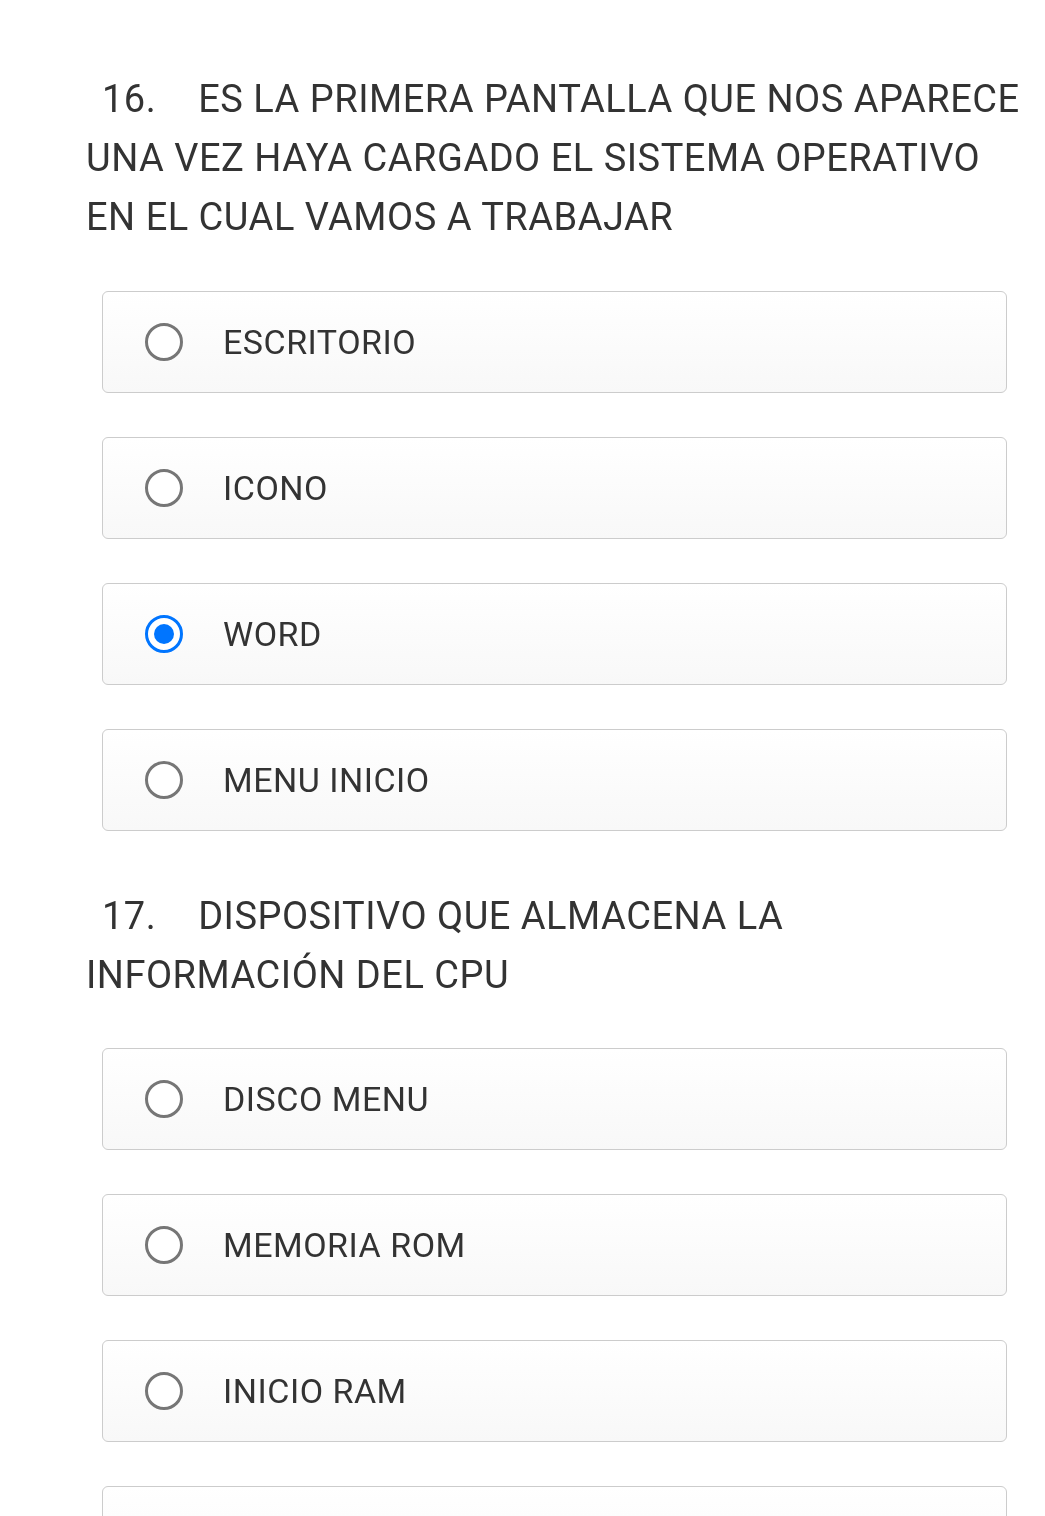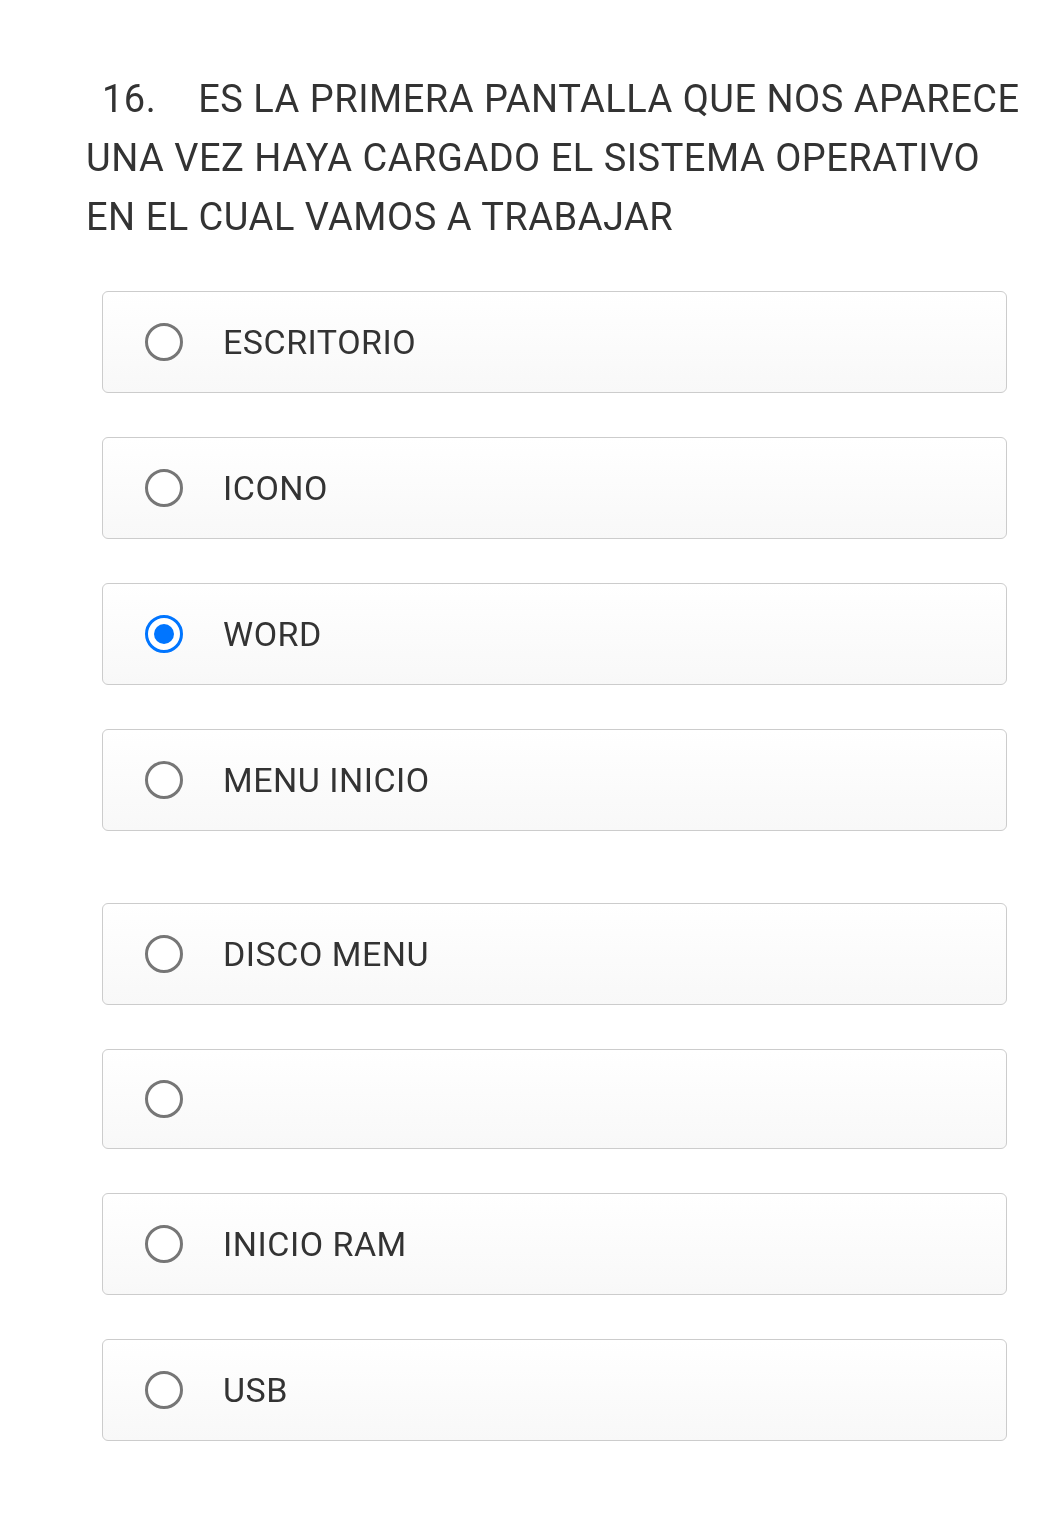--- a/index.html
+++ b/index.html
@@ -91,27 +91,32 @@
       <span class="option-label">WORD</span>
     </label>
     <label class="option">
       <span class="radio"></span>
       <span class="option-label">MENU INICIO</span>
     </label>
   </div>
 </div>
 
 <div class="question-block">
+  <div class="question-text">
+    <span>17.</span>
+    <span>DISPOSITIVO QUE ALMACENA LA INFORMACIÓN DEL CPU</span>
+  </div>
   <div class="options">
     <label class="option">
       <span class="radio"></span>
       <span class="option-label">DISCO MENU</span>
     </label>
     <label class="option">
       <span class="radio"></span>
+      <span class="option-label">MEMORIA ROM</span>
     </label>
     <label class="option">
       <span class="radio"></span>
       <span class="option-label">INICIO RAM</span>
     </label>
     <label class="option">
       <span class="radio"></span>
       <span class="option-label">USB</span>
     </label>
   </div>

